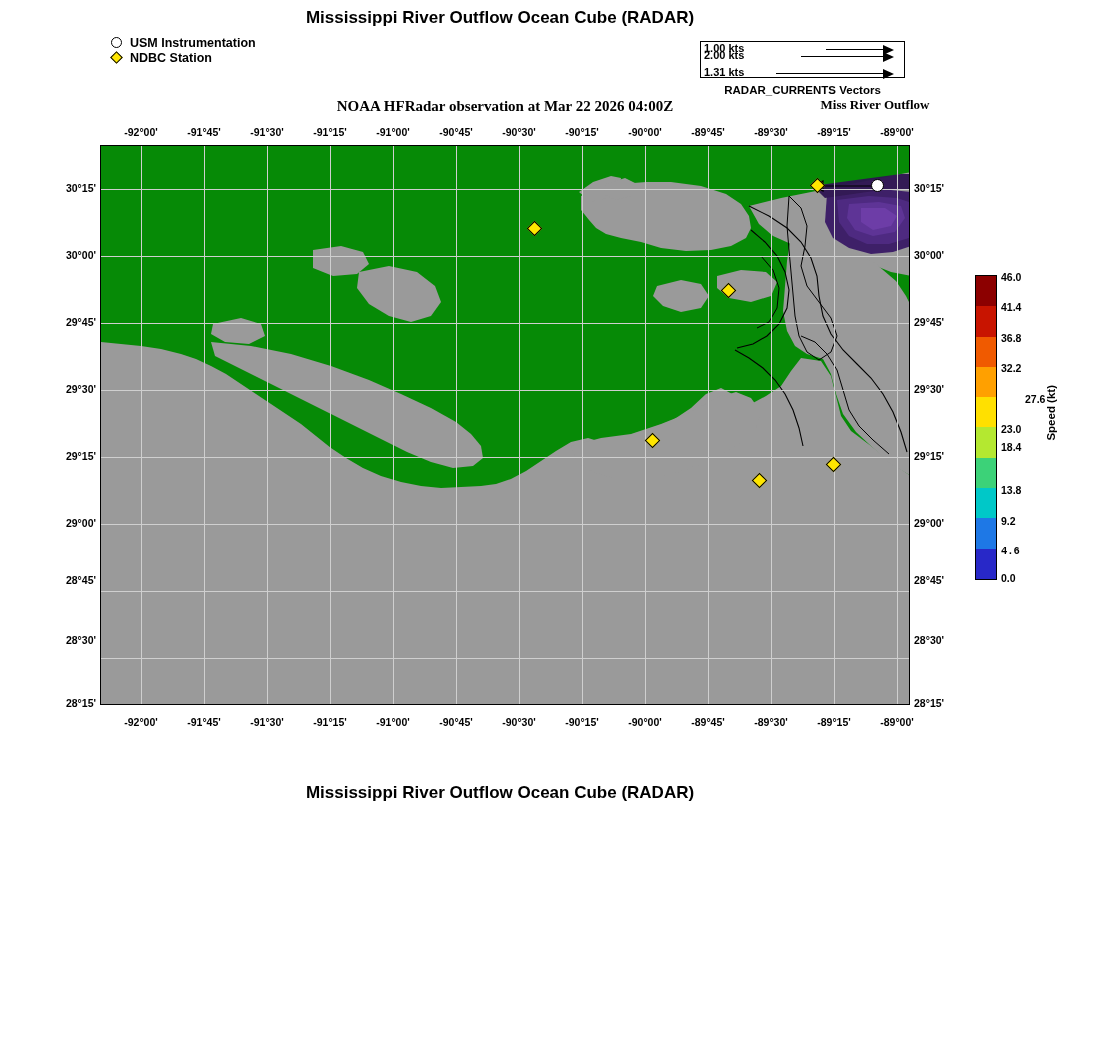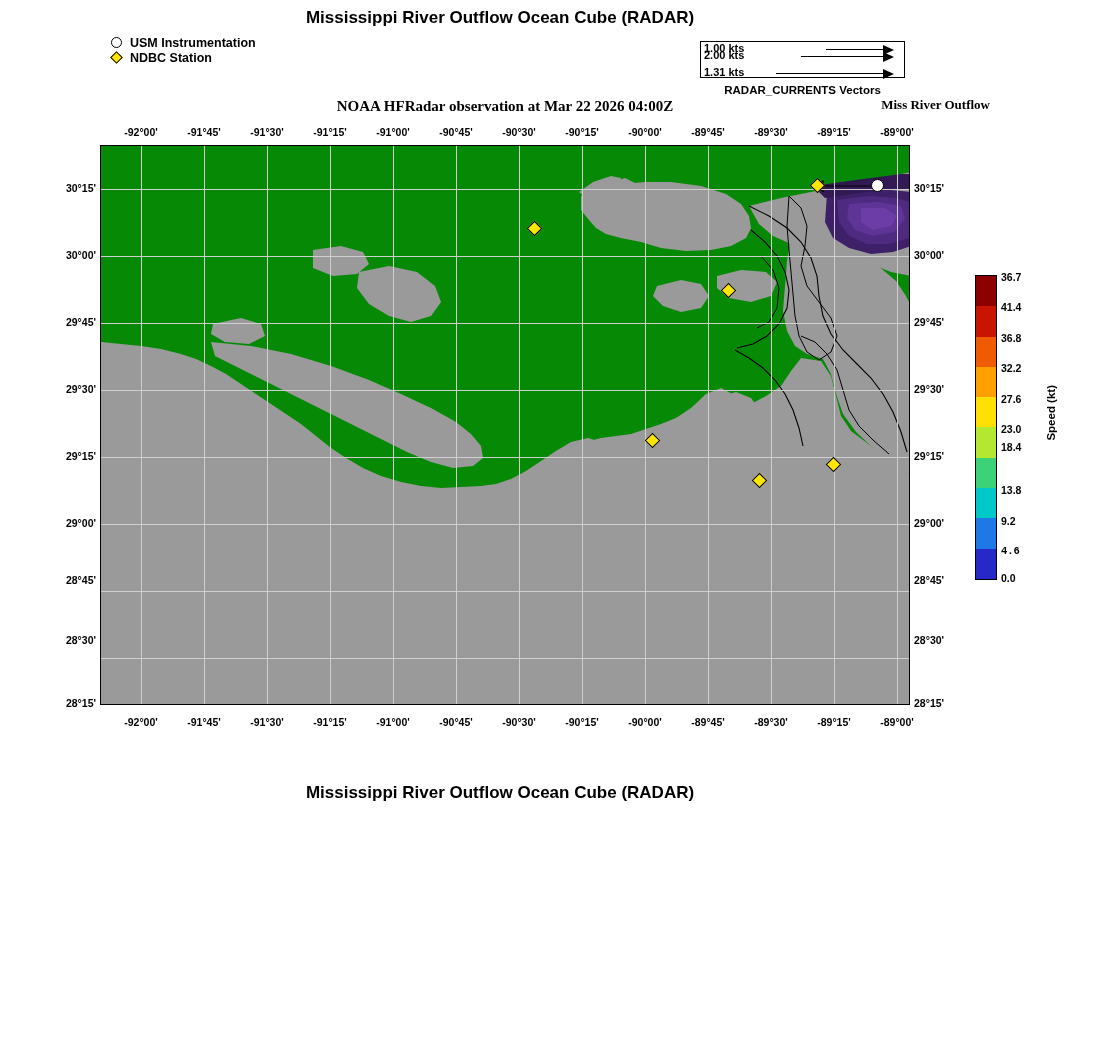--- a/index.html
+++ b/index.html
@@ -114,21 +114,21 @@
   #vector-key-caption {
     left: 700px; top: 84px;
     width: 205px;
     text-align: center;
     font-size: 11.5px;
     font-weight: bold;
   }
   #outflow-label {
     left: 760px; top: 97px;
     width: 230px;
-    text-align: right;
+    text-align: center;
     font-size: 13px;
     font-weight: bold;
     font-family: "Liberation Serif", serif;
   }
 
   
   #map-frame {
     left: 100px; top: 145px;
     width: 810px; height: 560px;
     border: 1.3px solid #000000;
@@ -427,25 +427,25 @@
     <div class="cb-seg" style="height:10%; background:#c81400;"></div>
     <div class="cb-seg" style="height:10%; background:#f05a00;"></div>
     <div class="cb-seg" style="height:10%; background:#ffa000;"></div>
     <div class="cb-seg" style="height:10%; background:#ffe000;"></div>
     <div class="cb-seg" style="height:10%; background:#b4e830;"></div>
     <div class="cb-seg" style="height:10%; background:#3cd278;"></div>
     <div class="cb-seg" style="height:10%; background:#00c8c8;"></div>
     <div class="cb-seg" style="height:10%; background:#1e78e6;"></div>
     <div class="cb-seg" style="height:10%; background:#2828c8;"></div>
   </div>
-  <div class="cb-tick" style="top:2px;">36.7</div>
+  <div class="cb-tick" style="top:2px;">46.0</div>
   <div class="cb-tick" style="top:32px;">41.4</div>
   <div class="cb-tick" style="top:63px;">36.8</div>
   <div class="cb-tick" style="top:93px;">32.2</div>
-  <div class="cb-tick" style="top:124px;">27.6</div>
+  <div class="cb-tick" style="top:124px;margin-left:24px;">27.6</div>
   <div class="cb-tick" style="top:154px;">23.0</div>
   <div class="cb-tick" style="top:172px;text-align:right;">18.4</div>
   <div class="cb-tick" style="top:215px;">13.8</div>
   <div class="cb-tick" style="top:246px;">9.2</div>
   <div class="cb-tick" style="top:276px;font-family:Liberation Mono, monospace;">4.6</div>
   <div class="cb-tick" style="top:303px;">0.0</div>
   <div id="colorbar-title">Speed (kt)</div>
 </div>
 
 </body></html>

